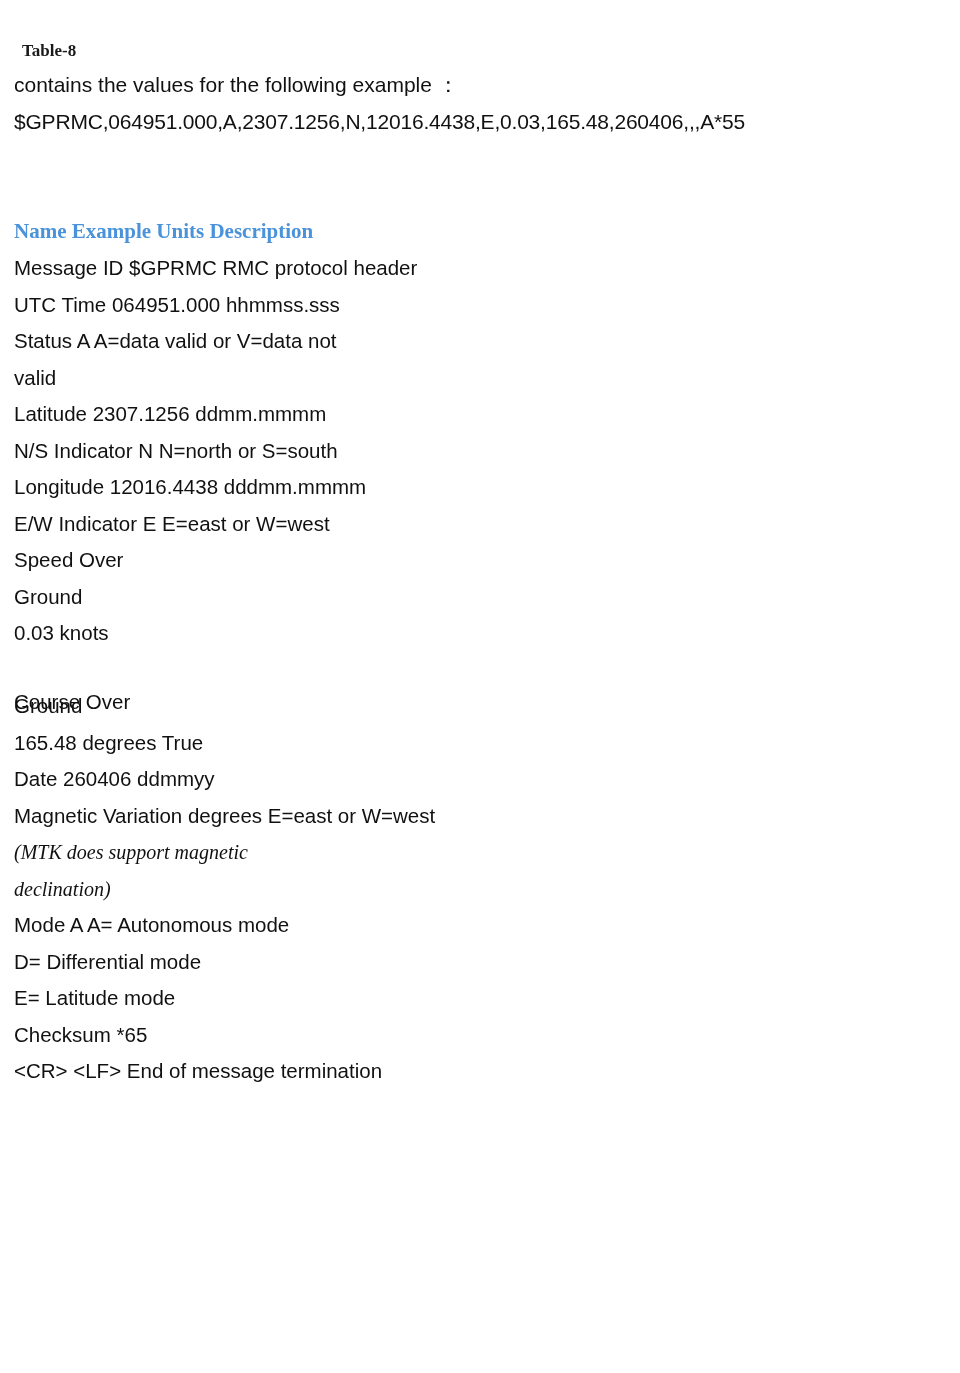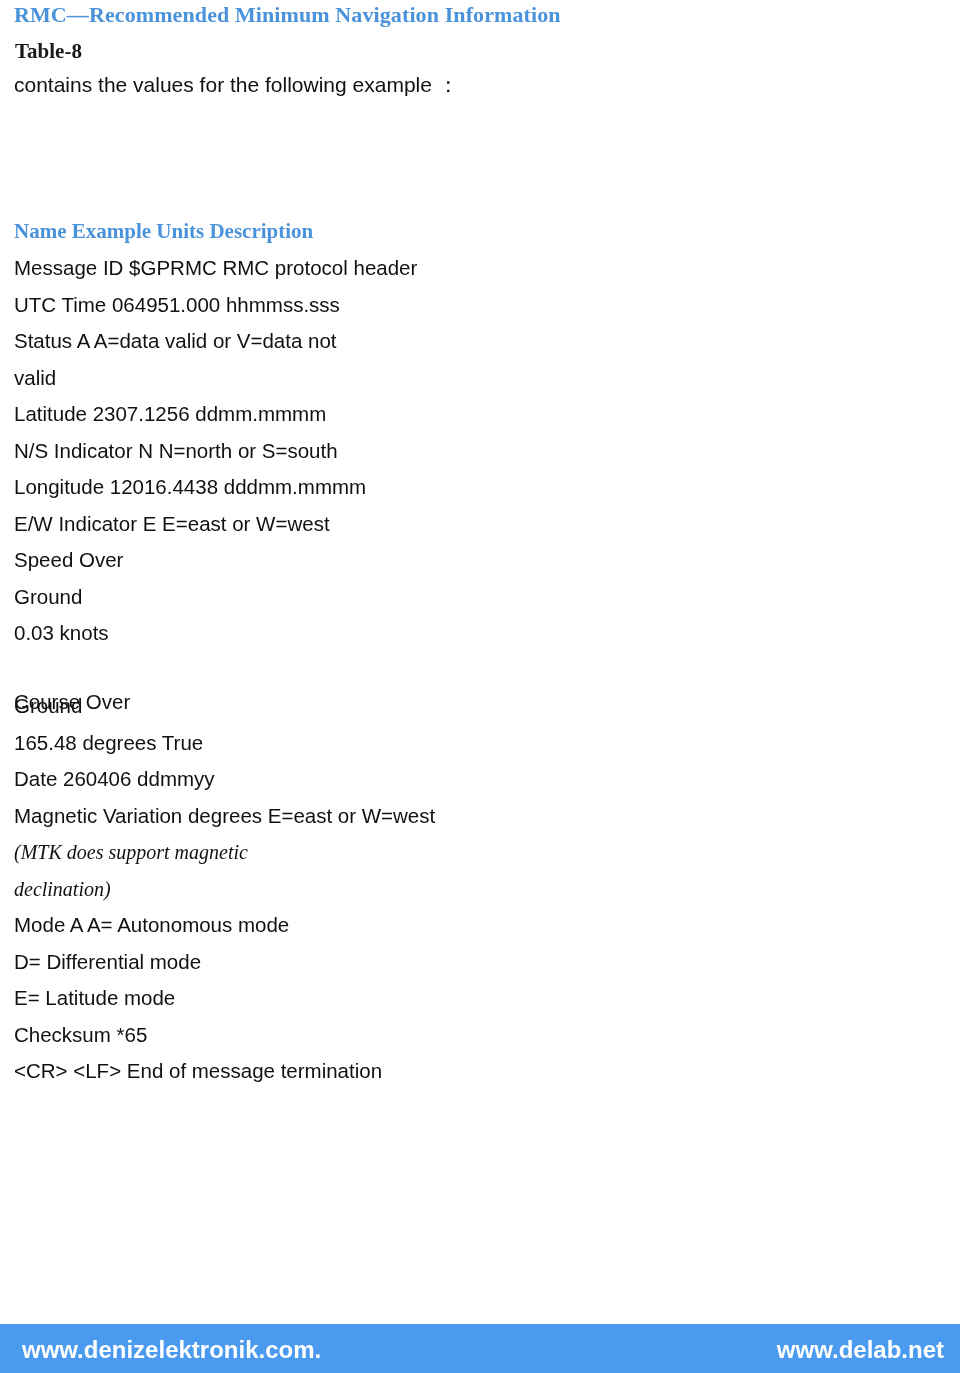--- a/index.html
+++ b/index.html
@@ -34,25 +34,25 @@
     font-weight: bold;
     font-size: 22px;
     line-height: 30px;
     color: #4A92D9;
     white-space: nowrap;
     letter-spacing: 0.1px;
   }
 
   .table-label {
     position: absolute;
-    left: 15px;
+    left: 22px;
     top: 37px;
     font-family: "Liberation Serif", serif;
     font-weight: bold;
-    font-size: 21px;
+    font-size: 17px;
     line-height: 28px;
     color: #1a1a1a;
     white-space: nowrap;
   }
 
   .intro-line {
     position: absolute;
     left: 14px;
     font-family: "Liberation Sans", sans-serif;
     font-size: 21px;
@@ -112,26 +112,26 @@
     white-space: nowrap;
   }
   .footer-link.left  { left: 22px; }
   .footer-link.right { right: 16px; }
 </style>
 </head>
 <body>
 
 <div class="page">
 
-  <div class="doc-title">RMC—Recommended Minimum Navigation Information</div>
 
   <div class="table-label">Table-8</div>
 
   <div class="intro-line l1">contains the values for the following example ：</div>
 
+  <div class="intro-line l2">$GPRMC,064951.000,A,2307.1256,N,12016.4438,E,0.03,165.48,260406,,,A*55</div>
 
 
   <div class="section-head sh2">Name Example Units Description</div>
 
   <div id="rows-host">
       <div class="row" style="top: 254px;">Message ID $GPRMC RMC protocol header</div>
       <div class="row" style="top: 290.5px;">UTC Time 064951.000 hhmmss.sss</div>
       <div class="row" style="top: 327px;">Status A A=data valid or V=data not</div>
       <div class="row" style="top: 363.5px;">valid</div>
       <div class="row" style="top: 400px;">Latitude 2307.1256 ddmm.mmmm</div>
@@ -148,18 +148,14 @@
       <div class="row" style="top: 801.5px;">Magnetic Variation degrees E=east or W=west</div>
       <div class="row italic" style="top: 838px;">(MTK does support magnetic</div>
       <div class="row italic" style="top: 874.5px;">declination)</div>
       <div class="row" style="top: 911px;">Mode A A= Autonomous mode</div>
       <div class="row" style="top: 947.5px;">D= Differential mode</div>
       <div class="row" style="top: 984px;">E= Latitude mode</div>
       <div class="row" style="top: 1020.5px;">Checksum *65</div>
       <div class="row" style="top: 1057px;">&lt;CR&gt; &lt;LF&gt; End of message termination</div>
     </div>
 
-  <div class="footer-bar" style="background: rgb(74, 155, 239);">
-    <div class="footer-link left">www.denizelektronik.com.</div>
-    <div class="footer-link right">www.delab.net</div>
-  </div>
 
 </div>
 
 </body></html>

